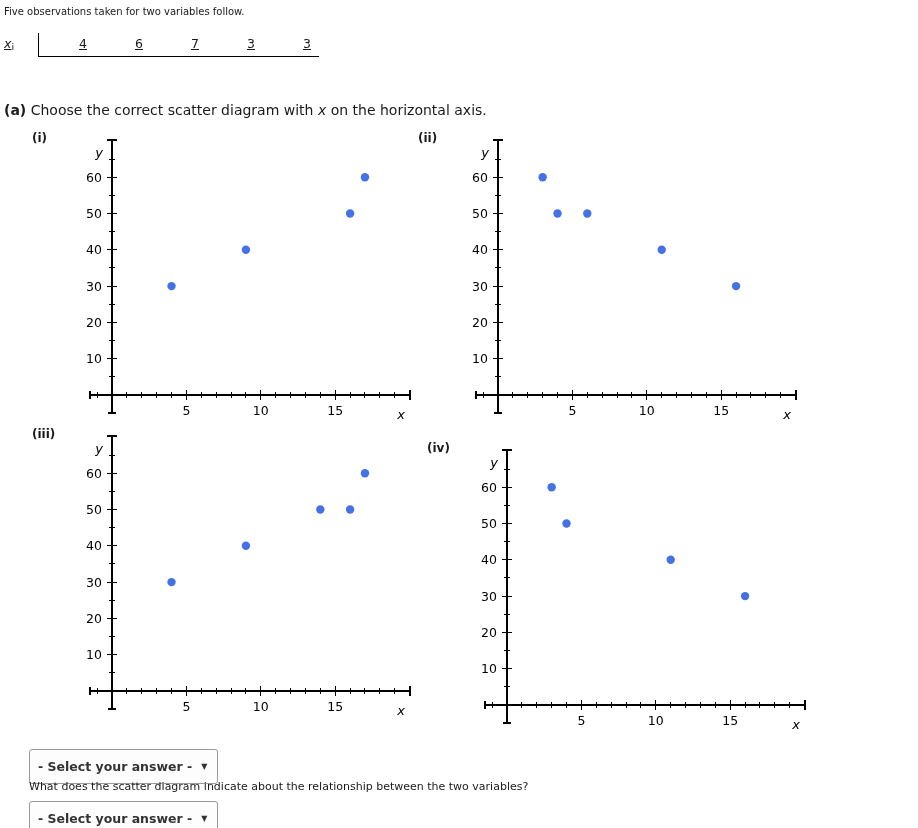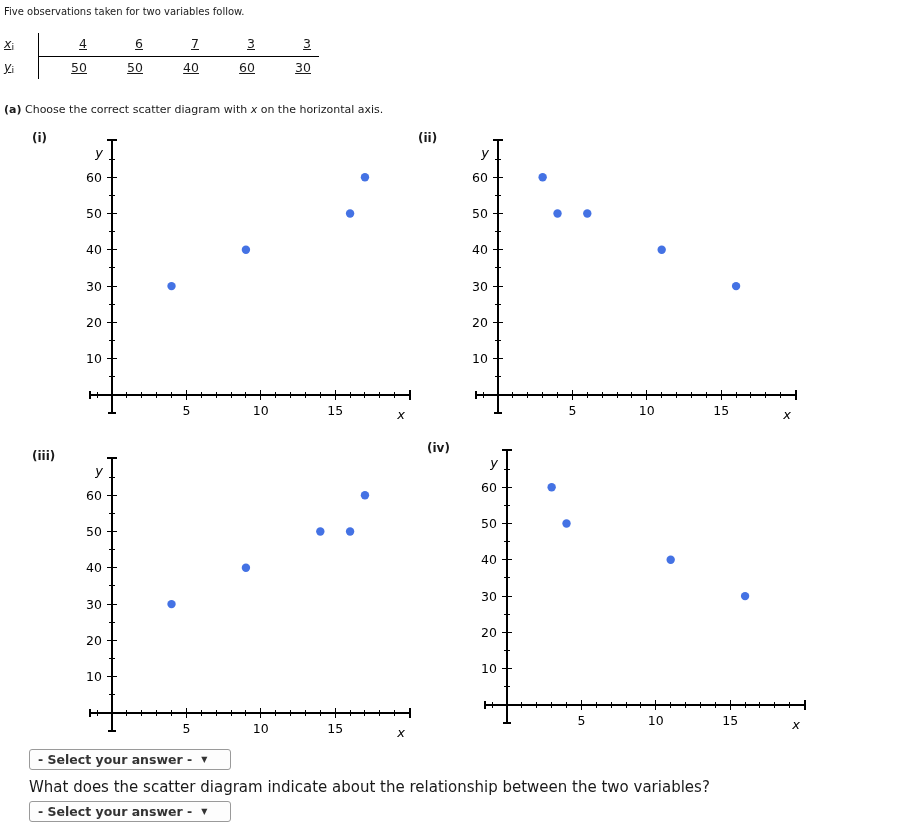--- a/index.html
+++ b/index.html
@@ -65,21 +65,21 @@
     border-bottom: none;
     border-right: 1px solid #000;
   }
   .data-table tr.row-y td { border-bottom: none; }
 
   
   .part-prompt {
     position: absolute;
     left: 4px;
     top: 102px;
-    font-size: 11px;
+    font-size: 14px;
     line-height: 16px;
     white-space: nowrap;
   }
   .part-prompt b { font-weight: bold; }
   .part-prompt i { font-style: italic; }
 
   
   .panel {
     position: absolute;
     width: 420px;
@@ -124,69 +124,61 @@
     font-size: 13px;
     font-style: italic;
     fill: #000;
   }
 
   
   .dropdown {
     position: absolute;
     display: inline-flex;
     align-items: center;
-    height: 21px;
-    padding: 0 23px 0 8px;
+    height: 35px;
+    padding: 0 10px 0 8px;
     border: 1px solid #9a9a9a;
     border-radius: 3px;
     background: #fdfdfd;
     font-size: 12.5px;
     font-weight: bold;
     color: #333;
     box-sizing: border-box;
     white-space: nowrap;
     cursor: pointer;
   }
   .dropdown .caret {
     margin-left: 9px;
     font-size: 8px;
     line-height: 1;
     color: #333;
   }
   .followup {
     position: absolute;
     left: 29px;
-    font-size: 15px;
+    font-size: 11px;
     line-height: 16px;
     color: #1a1a1a;
     white-space: nowrap;
   }
 </style>
 </head>
 <body>
 
 <div class="intro">Five observations taken for two variables follow.</div>
 
 <table class="data-table">
   <tbody>
     <tr class="row-x">
       <td class="rowlabel"><span>x</span><span class="sub">i</span></td>
       <td class="cell">4</td>
       <td class="cell">6</td>
       <td class="cell">7</td>
       <td class="cell">3</td>
       <td class="cell">3</td>
-    </tr>
-    <tr class="row-y">
-      <td class="rowlabel"><span>y</span><span class="sub">i</span></td>
-      <td class="cell">50</td>
-      <td class="cell">50</td>
-      <td class="cell">40</td>
-      <td class="cell">60</td>
-      <td class="cell">30</td>
     </tr>
   </tbody>
 </table>
 
 <div class="part-prompt"><b>(a)</b> <span>Choose the correct scatter diagram with </span><i>x</i><span> on the horizontal axis.</span></div>
 
 <div class="panel" id="panel-0" style="left:18px; top:128px;">
     <div class="panel-label">(i)</div>
     <svg width="420" height="300">
       <line x1="72" y1="267" x2="392" y2="267" class="axis-line"></line>
@@ -300,21 +292,21 @@
       <text x="84" y="53.70000000000002" class="tick-text" text-anchor="end">60</text>
       <text x="383" y="291" class="axis-title" text-anchor="middle">x</text>
       <text x="81" y="29" class="axis-title" text-anchor="middle">y</text>
       <circle cx="138.64" cy="49.20000000000002" r="4.2" fill="#4472E4"></circle>
       <circle cx="153.52" cy="85.5" r="4.2" fill="#4472E4"></circle>
       <circle cx="183.28" cy="85.5" r="4.2" fill="#4472E4"></circle>
       <circle cx="257.68" cy="121.80000000000001" r="4.2" fill="#4472E4"></circle>
       <circle cx="332.08000000000004" cy="158.10000000000002" r="4.2" fill="#4472E4"></circle>
     </svg>
   </div>
-<div class="panel" id="panel-2" style="left:18px; top:446px;">
+<div class="panel" id="panel-2" style="left:18px; top:424px;">
     <div class="panel-label">(iii)</div>
     <svg width="420" height="300">
       <line x1="72" y1="267" x2="392" y2="267" class="axis-line"></line>
       <line x1="72" y1="263" x2="72" y2="271" class="tick-major"></line>
       <line x1="392" y1="262" x2="392" y2="272" class="tick-major"></line>
       <line x1="94" y1="12" x2="94" y2="285" class="axis-line"></line>
       <line x1="89" y1="12" x2="99" y2="12" class="tick-major"></line>
       <line x1="90" y1="285" x2="98" y2="285" class="tick-major"></line>
       <line x1="79.12" y1="264" x2="79.12" y2="270" class="tick-minor"></line>
       <line x1="108.88" y1="264" x2="108.88" y2="270" class="tick-minor"></line>

